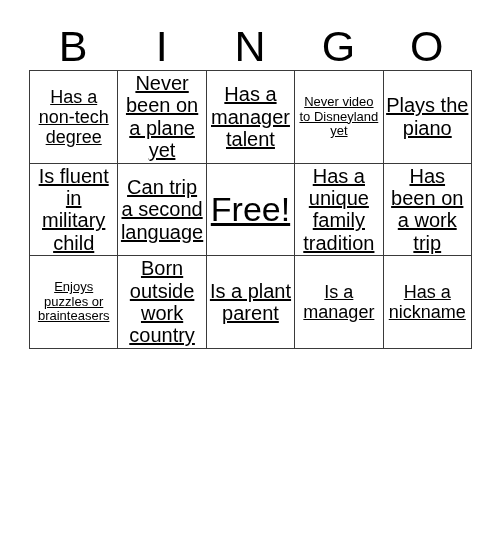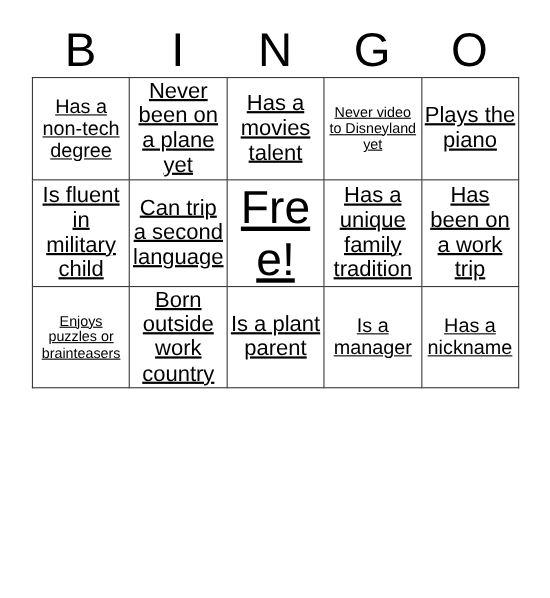--- a/index.html
+++ b/index.html
@@ -64,41 +64,41 @@
     hyphens: none;
     text-decoration: underline;
   }
 
   
   .fs-xs   { font-size: 11px;  line-height: 1.18; }
   .fs-sm   { font-size: 13px;  line-height: 1.17; }
   .fs-md   { font-size: 20px;  line-height: 1.16; }
   .fs-lg   { font-size: 18px;  line-height: 1.14; }
   .fs-xl   { font-size: 20px;  line-height: 1.12; }
-  .fs-free { font-size: 42px;  line-height: 1.05; }
+  .fs-free { font-size: 34px;  line-height: 1.05; }
 </style>
 </head>
 <body>
 
 <div id="bingo-card">
 
   <div class="header-row">
     <div class="header-letter">B</div>
     <div class="header-letter">I</div>
     <div class="header-letter">N</div>
     <div class="header-letter">G</div>
     <div class="header-letter">O</div>
   </div>
 
   <table class="grid">
     <tbody>
       <tr>
         <td class="fs-lg">Has a non-tech degree</td>
         <td class="fs-md">Never been on a plane yet</td>
-        <td class="fs-xl">Has a movies talent</td>
+        <td class="fs-xl">Has a manager talent</td>
         <td class="fs-sm">Never video to Disneyland yet</td>
         <td class="fs-xl">Plays the piano</td>
       </tr>
       <tr>
         <td class="fs-md">Is fluent in military child</td>
         <td class="fs-md">Can trip a second language</td>
         <td class="fs-free">Free!</td>
         <td class="fs-md">Has a unique family tradition</td>
         <td class="fs-md">Has been on a work trip</td>
       </tr>

